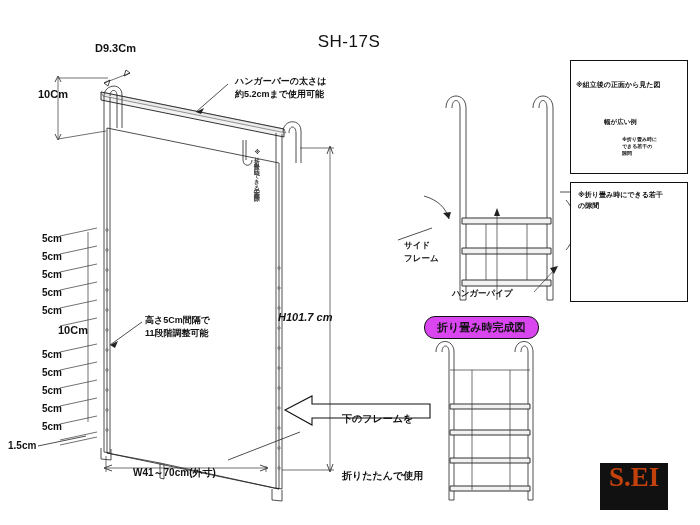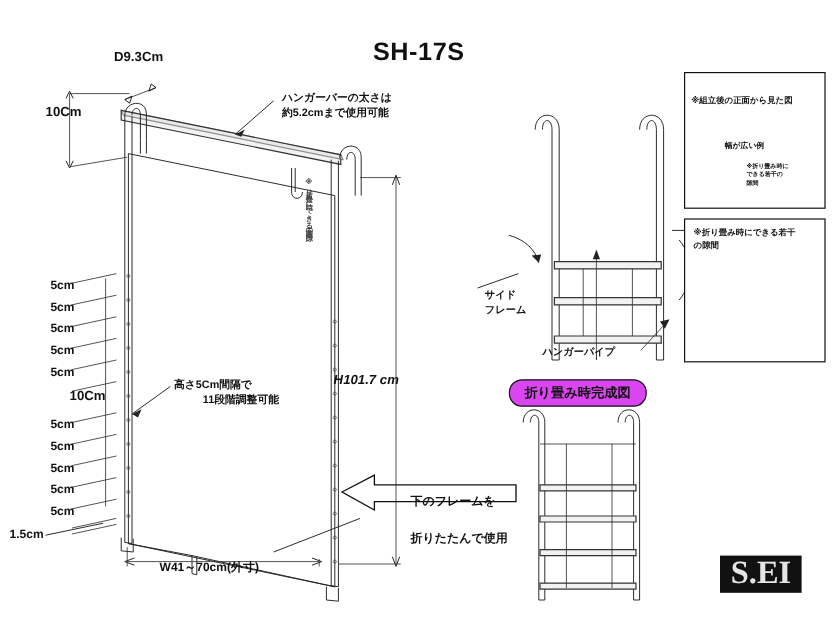--- a/index.html
+++ b/index.html
@@ -1,35 +1,35 @@
 <!DOCTYPE html>
 <html><head>
 <meta charset="utf-8">
 <style>
   html,body{margin:0;padding:0;background:#fff;}
   body{width:700px;height:525px;position:relative;overflow:hidden;
        font-family:"Liberation Sans","DejaVu Sans",sans-serif;color:#111;}
   .page{position:absolute;inset:0;background:#fff;}
   .abs{position:absolute;}
-  .ttl{font-size:21px;font-weight:bold;letter-spacing:.5px;}
+  .ttl{font-size:17px;font-weight:normal;letter-spacing:.5px;}
   .lbl-sm{font-size:8.5px;font-weight:bold;white-space:nowrap;line-height:1.25;}
   .lbl-xs{font-size:6px;font-weight:bold;white-space:nowrap;line-height:1.3;}
   .lbl-jp{font-size:9px;font-weight:bold;white-space:nowrap;line-height:1.45;}
   .dim{font-size:11px;font-weight:bold;white-space:nowrap;}
   .dim-s{font-size:10px;font-weight:bold;white-space:nowrap;}
   svg{position:absolute;left:0;top:0;overflow:visible;}
   .st{stroke:#1a1a1a;fill:none;}
   .tube{fill:#f2f2f2;stroke:#333;stroke-width:1;}
   .tube2{fill:#e4e4e4;stroke:#333;stroke-width:1;}
   .thin{stroke:#222;stroke-width:.8;fill:none;}
   .hair{stroke:#333;stroke-width:.7;fill:none;}
   .lead{stroke:#222;stroke-width:.8;fill:none;}
   .boxline{stroke:#111;stroke-width:1.1;fill:none;}
-  .logo{background:#111;color:#e5e5e5;font-family:"Liberation Serif","DejaVu Serif",serif;
-        font-size:27px;font-weight:bold;padding:1px 9px 3px 9px;letter-spacing:0px;line-height:1;}
+  .logo{background:#111;color:#c2410c;font-family:"Liberation Serif","DejaVu Serif",serif;
+        font-size:27px;font-weight:bold;padding:1px 9px 19px 9px;letter-spacing:0px;line-height:1;}
   .roundbox{border:1.4px solid #111;border-radius:11px;padding:3px 12px;font-size:11px;
             font-weight:bold;white-space:nowrap;background:#d946ef;}
   .insetbox{border:1.3px solid #111;background:#fff;}
 </style>
 </head>
 <body>
 
 <div class="page">
 
   <div class="abs ttl" style="left:349px;top:32px;transform:translateX(-50%);">SH-17S</div>
@@ -267,21 +267,21 @@
 
   <div class="abs dim" style="left:38px;top:88px;">10Cm</div>
 
   <div class="abs lbl-jp" style="left:235px;top:75px;">ハンガーバーの太さは</div>
   <div class="abs lbl-jp" style="left:235px;top:88px;">約5.2cmまで使用可能</div>
 
   <div class="abs lbl-xs" style="left:252px;top:148px;writing-mode:vertical-rl;text-orientation:upright;
        letter-spacing:-1px;color:#444;">※折り畳み時にできる若干の隙間</div>
 
   <div class="abs lbl-jp" style="left:145px;top:314px;">高さ5Cm間隔で</div>
-  <div class="abs lbl-jp" style="left:145px;top:327px;margin-left:24px;">11段階調整可能</div>
+  <div class="abs lbl-jp" style="left:145px;top:327px;">11段階調整可能</div>
 
   <div class="abs dim" style="left:278px;top:311px;font-style:italic;">H101.7 cm</div>
 
   <div class="abs dim-s" style="left:133px;top:466px;">W41～70cm(外寸)</div>
 
   <div class="abs dim-s" style="left:42px;top:233px;">5cm</div>
   <div class="abs dim-s" style="left:42px;top:251px;">5cm</div>
   <div class="abs dim-s" style="left:42px;top:269px;">5cm</div>
   <div class="abs dim-s" style="left:42px;top:287px;">5cm</div>
   <div class="abs dim-s" style="left:42px;top:305px;">5cm</div>
@@ -290,21 +290,21 @@
 
   <div class="abs dim-s" style="left:42px;top:349px;">5cm</div>
   <div class="abs dim-s" style="left:42px;top:367px;">5cm</div>
   <div class="abs dim-s" style="left:42px;top:385px;">5cm</div>
   <div class="abs dim-s" style="left:42px;top:403px;">5cm</div>
   <div class="abs dim-s" style="left:42px;top:421px;">5cm</div>
 
   <div class="abs dim-s" style="left:8px;top:440px;">1.5cm</div>
 
   <div class="abs lbl-jp" style="left:342px;top:412px;font-size:10px;">下のフレームを</div>
-  <div class="abs lbl-jp" style="left:342px;top:443px;font-size:10px;">折りたたんで使用</div>
+  <div class="abs lbl-jp" style="left:342px;top:469px;font-size:10px;">折りたたんで使用</div>
 
   <div class="abs lbl-sm" style="left:404px;top:240px;">サイド</div>
   <div class="abs lbl-sm" style="left:404px;top:253px;text-align:right;">フレーム</div>
 
   <div class="abs lbl-sm" style="left:452px;top:288px;">ハンガーパイプ</div>
 
   <div class="abs insetbox" style="left:570px;top:60px;width:116px;height:112px;"></div>
   <div class="abs lbl-xs" style="left:576px;top:80px;font-size:7px;">※組立後の正面から見た図</div>
   <div class="abs lbl-xs" style="left:604px;top:118px;font-size:6.5px;">幅が広い例</div>
   <div class="abs lbl-xs" style="left:622px;top:136px;font-size:5px;">※折り畳み時に</div>

